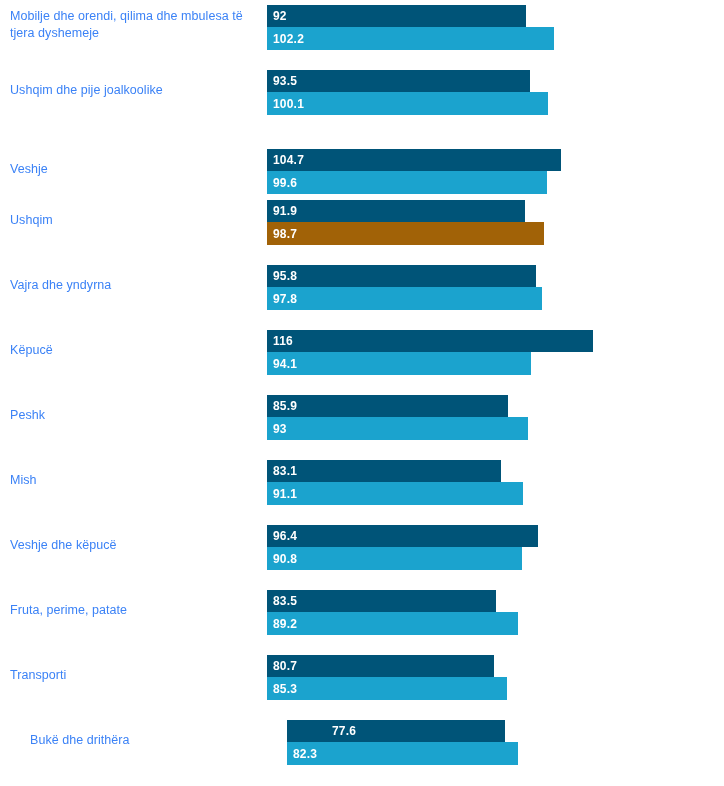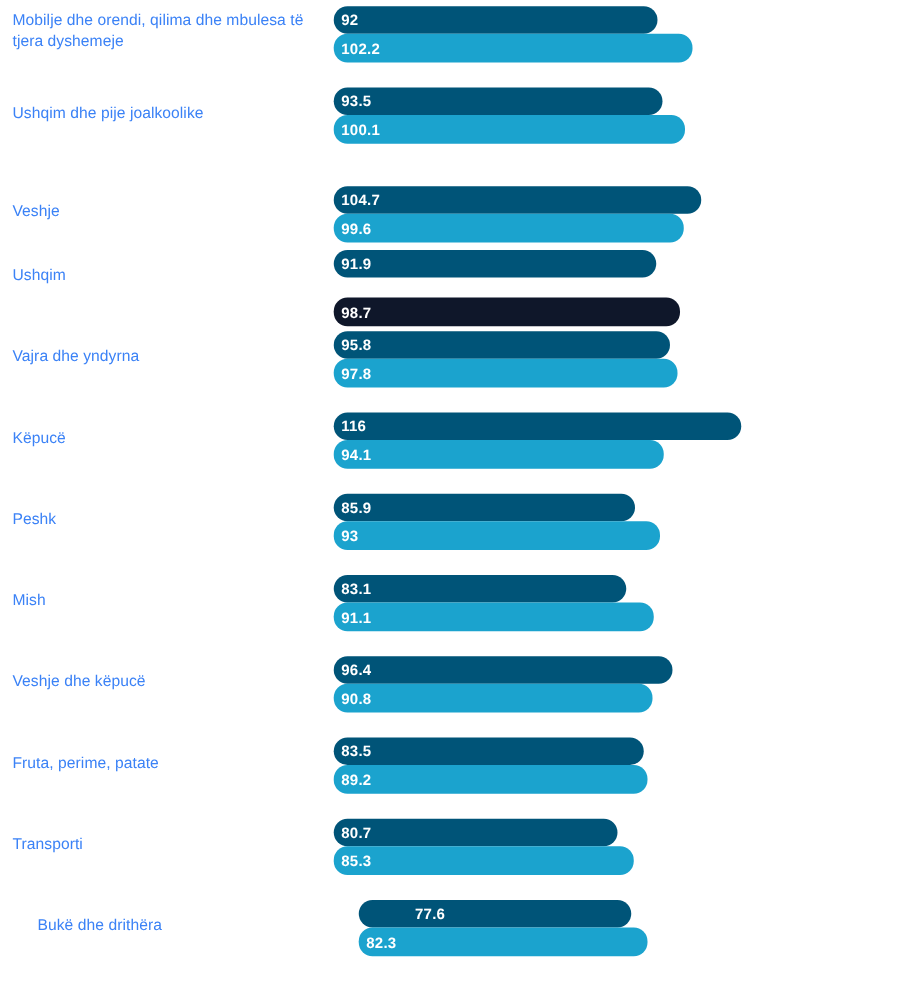--- a/index.html
+++ b/index.html
@@ -48,21 +48,20 @@
   }
   .bar {
     position: absolute;
     left: 0;
     height: 22px;
     display: flex;
     align-items: center;
     box-sizing: border-box;
     padding-left: 6px;
     overflow: visible;
-    border-radius: 11px;
   }
   .bar-a {
     top: 5px;
     background: #005478;
   }
   .bar-b {
     top: 27px;
     height: 23px;
     background: #1ba3ce;
   }
@@ -110,21 +109,21 @@
           <span class="bar-value">99.6</span>
         </div>
       </div>
     </div>
     <div class="bar-row" style="top: 195px;">
       <div class="row-label">Ushqim</div>
       <div class="bars-area">
         <div class="bar bar-a" style="width: 258.239px; background: rgb(0, 84, 120);">
           <span class="bar-value">91.9</span>
         </div>
-        <div class="bar bar-b" style="width: 277.347px; background: #0f172a; margin-top: 16px;">
+        <div class="bar bar-b" style="width: 277.347px; background: #a16207;">
           <span class="bar-value">98.7</span>
         </div>
       </div>
     </div>
     <div class="bar-row" style="top: 260px;">
       <div class="row-label">Vajra dhe yndyrna</div>
       <div class="bars-area">
         <div class="bar bar-a" style="width: 269.198px; background: rgb(0, 84, 120);">
           <span class="bar-value">95.8</span>
         </div>
@@ -173,21 +172,21 @@
           <span class="bar-value">96.4</span>
         </div>
         <div class="bar bar-b" style="width: 255.148px; background: rgb(27, 163, 206);">
           <span class="bar-value">90.8</span>
         </div>
       </div>
     </div>
     <div class="bar-row" style="top: 585px;">
       <div class="row-label">Fruta, perime, patate</div>
       <div class="bars-area">
-        <div class="bar bar-a" style="width: 248px; background: rgb(0, 84, 120); text-align: center;">
+        <div class="bar bar-a" style="width: 229px; background: rgb(0, 84, 120); text-align: center;">
           <span class="bar-value">83.5</span>
         </div>
         <div class="bar bar-b" style="width: 250.652px; background: rgb(27, 163, 206);">
           <span class="bar-value">89.2</span>
         </div>
       </div>
     </div>
     <div class="bar-row" style="top: 650px;">
       <div class="row-label">Transporti</div>
       <div class="bars-area">

